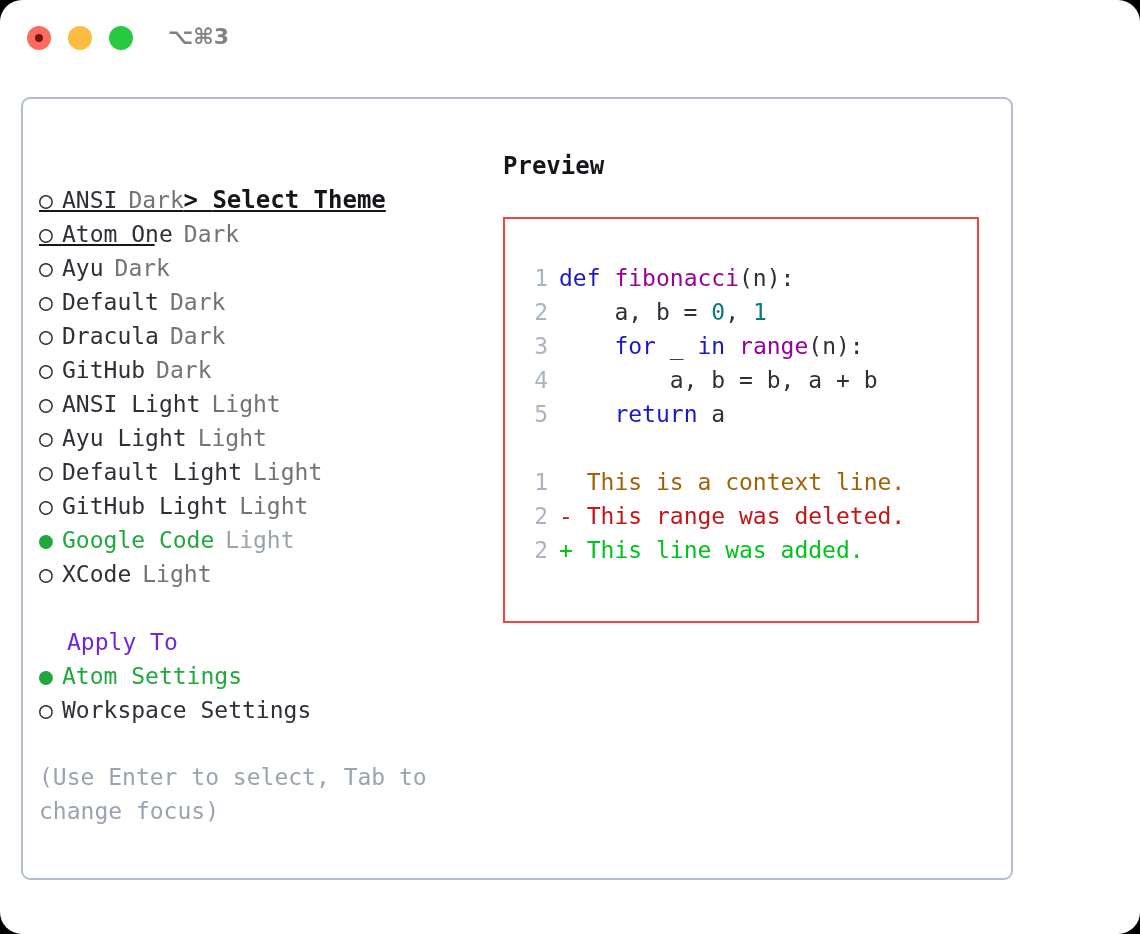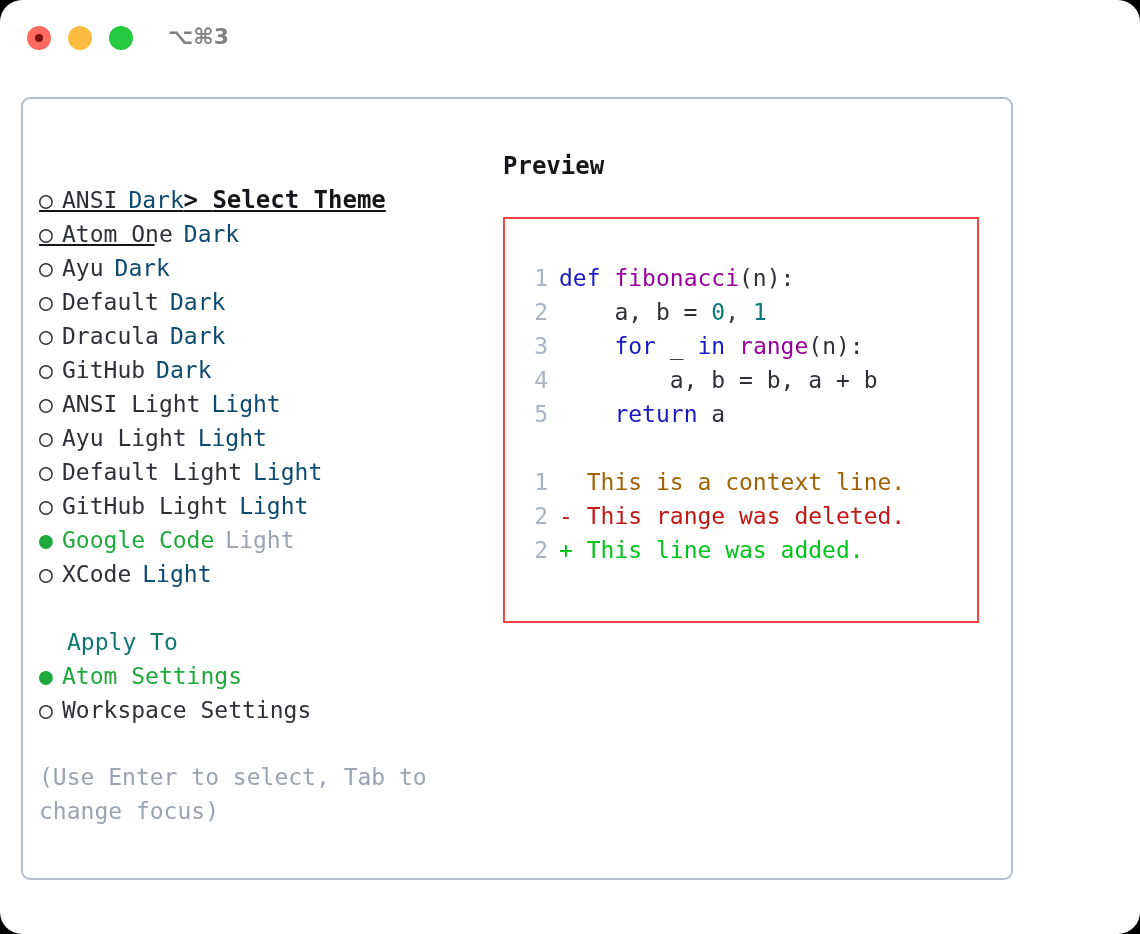--- a/index.html
+++ b/index.html
@@ -122,32 +122,32 @@
   }
   .bullet {
     display: inline-block;
     width: 23px;
     color: #2d3036;
   }
   .bullet.sel { color: #1fa83c; }
   .opt-label { color: #2d3036; }
   .opt-row.selected .opt-label { color: #1fa83c; }
   .opt-cat {
-    color: #0c4a6e;
+    color: #737373;
     padding-left: 11px;
   }
   .opt-row.selected .opt-cat { color: #9aa3b0; }
 
   .section-gap { height: 34px; }
 
   .section-head {
     height: 34px;
     line-height: 34px;
     font-size: 23px;
-    color: #0f766e;
+    color: #6d28d9;
     white-space: pre;
     padding-left: 28px;
   }
 
   .hint {
     margin-top: 33px;
     font-size: 23px;
     line-height: 34px;
     color: #9aa3b0;
     width: 420px;

